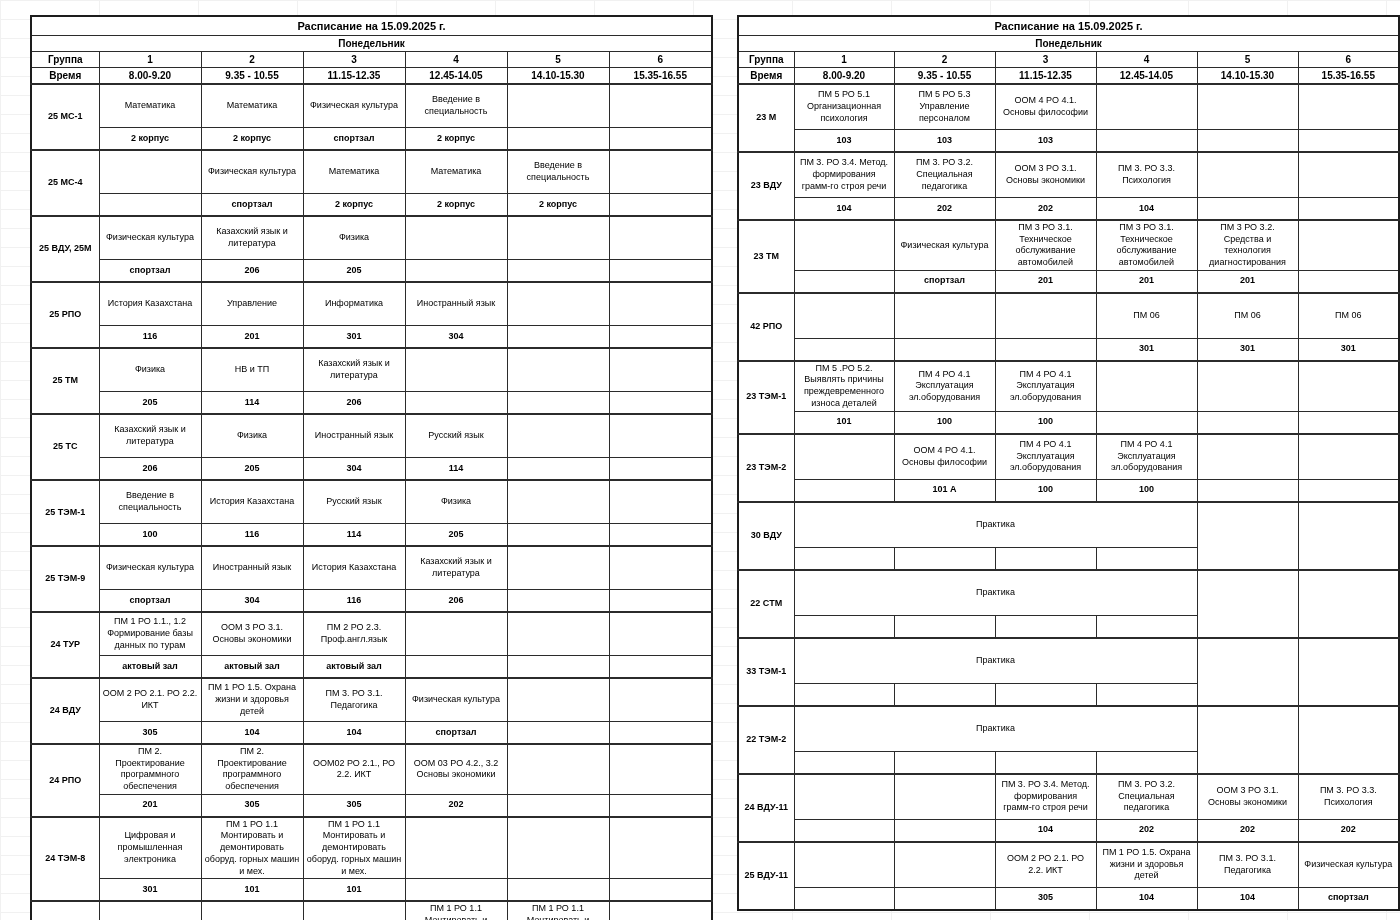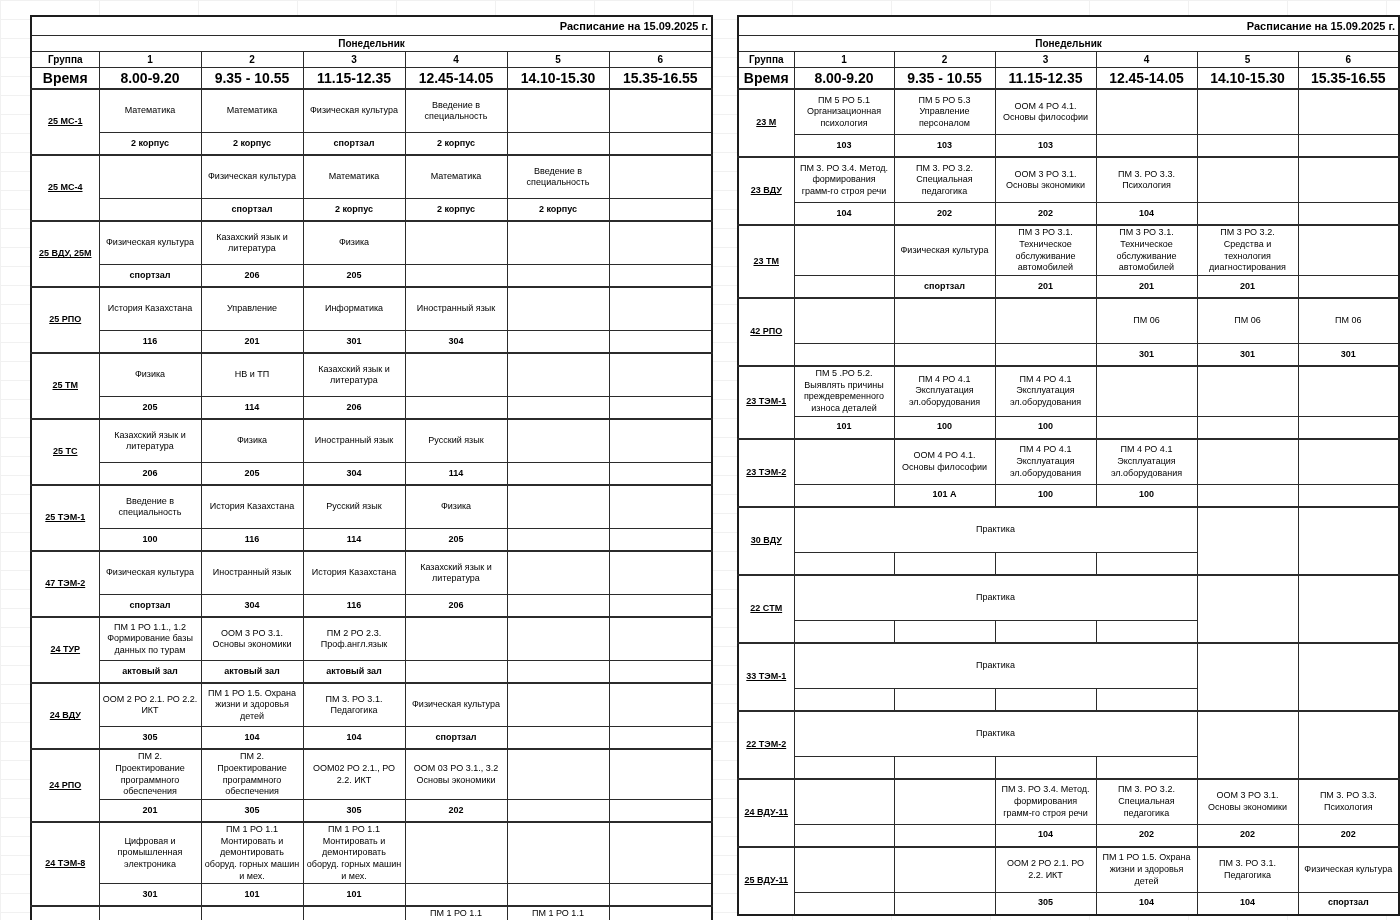--- a/index.html
+++ b/index.html
@@ -18,25 +18,25 @@
   #left-wrap{left:30px;width:681px;}
   #right-wrap{left:737px;width:661px;}
   table.sched{
     border-collapse:collapse;table-layout:fixed;width:100%;
     background:#fff;border:2px solid #1d1d1d;
   }
   table.sched td{
     border:1px solid #2b2b2b;text-align:center;vertical-align:middle;
     padding:1px 3px;font-size:9px;line-height:1.3;overflow:hidden;word-wrap:break-word;
   }
-  tr.t-title td{font-weight:700;font-size:11px;height:16px;text-align:right;}
+  tr.t-title td{font-weight:700;font-size:11px;height:16px;}
   tr.t-day td{font-weight:700;font-size:10px;height:12px;}
   tr.t-num td{font-weight:700;font-size:10px;height:12px;margin-left:32px;}
-  tr.t-time td{font-weight:700;font-size:14px;height:13px;}
-  td.group{font-weight:700;font-size:9.5px;padding:1px 1px;text-decoration:underline;}
+  tr.t-time td{font-weight:700;font-size:10px;height:13px;}
+  td.group{font-weight:700;font-size:9.5px;padding:1px 1px;}
   td.lesson{height:40px;}
   #right-wrap td.lesson{height:42px;}
   td.lesson.practice{height:34px;margin-top:10px;}
   td.room{height:19px;font-weight:700;font-size:10px;}
   tr.lesson-row td{border-top-width:2px;}
 </style>
 </head>
 <body>
 
 <div class="grid-bg"></div>
@@ -190,21 +190,21 @@
         </tr>
         <tr class="room-row">
           <td class="room">100</td>
           <td class="room">116</td>
           <td class="room">114</td>
           <td class="room">205</td>
           <td class="room"></td>
           <td class="room"></td>
         </tr>
         <tr class="lesson-row">
-          <td class="group" rowspan="2">47 ТЭМ-2</td>
+          <td class="group" rowspan="2">25 ТЭМ-9</td>
           <td class="lesson">Физическая культура</td>
           <td class="lesson">Иностранный язык</td>
           <td class="lesson">История Казахстана</td>
           <td class="lesson">Казахский язык и литература</td>
           <td class="lesson"></td>
           <td class="lesson"></td>
         </tr>
         <tr class="room-row">
           <td class="room">спортзал</td>
           <td class="room">304</td>
@@ -245,21 +245,21 @@
           <td class="room">104</td>
           <td class="room">спортзал</td>
           <td class="room"></td>
           <td class="room"></td>
         </tr>
         <tr class="lesson-row">
           <td class="group" rowspan="2">24 РПО</td>
           <td class="lesson">ПМ 2. Проектирование программного обеспечения</td>
           <td class="lesson">ПМ 2. Проектирование программного обеспечения</td>
           <td class="lesson">ООМ02 РО 2.1., РО 2.2. ИКТ</td>
-          <td class="lesson">ООМ 03 РО 3.1., 3.2 Основы экономики</td>
+          <td class="lesson">ООМ 03 РО 4.2., 3.2 Основы экономики</td>
           <td class="lesson"></td>
           <td class="lesson"></td>
         </tr>
         <tr class="room-row">
           <td class="room">201</td>
           <td class="room">305</td>
           <td class="room">305</td>
           <td class="room">202</td>
           <td class="room"></td>
           <td class="room"></td>

